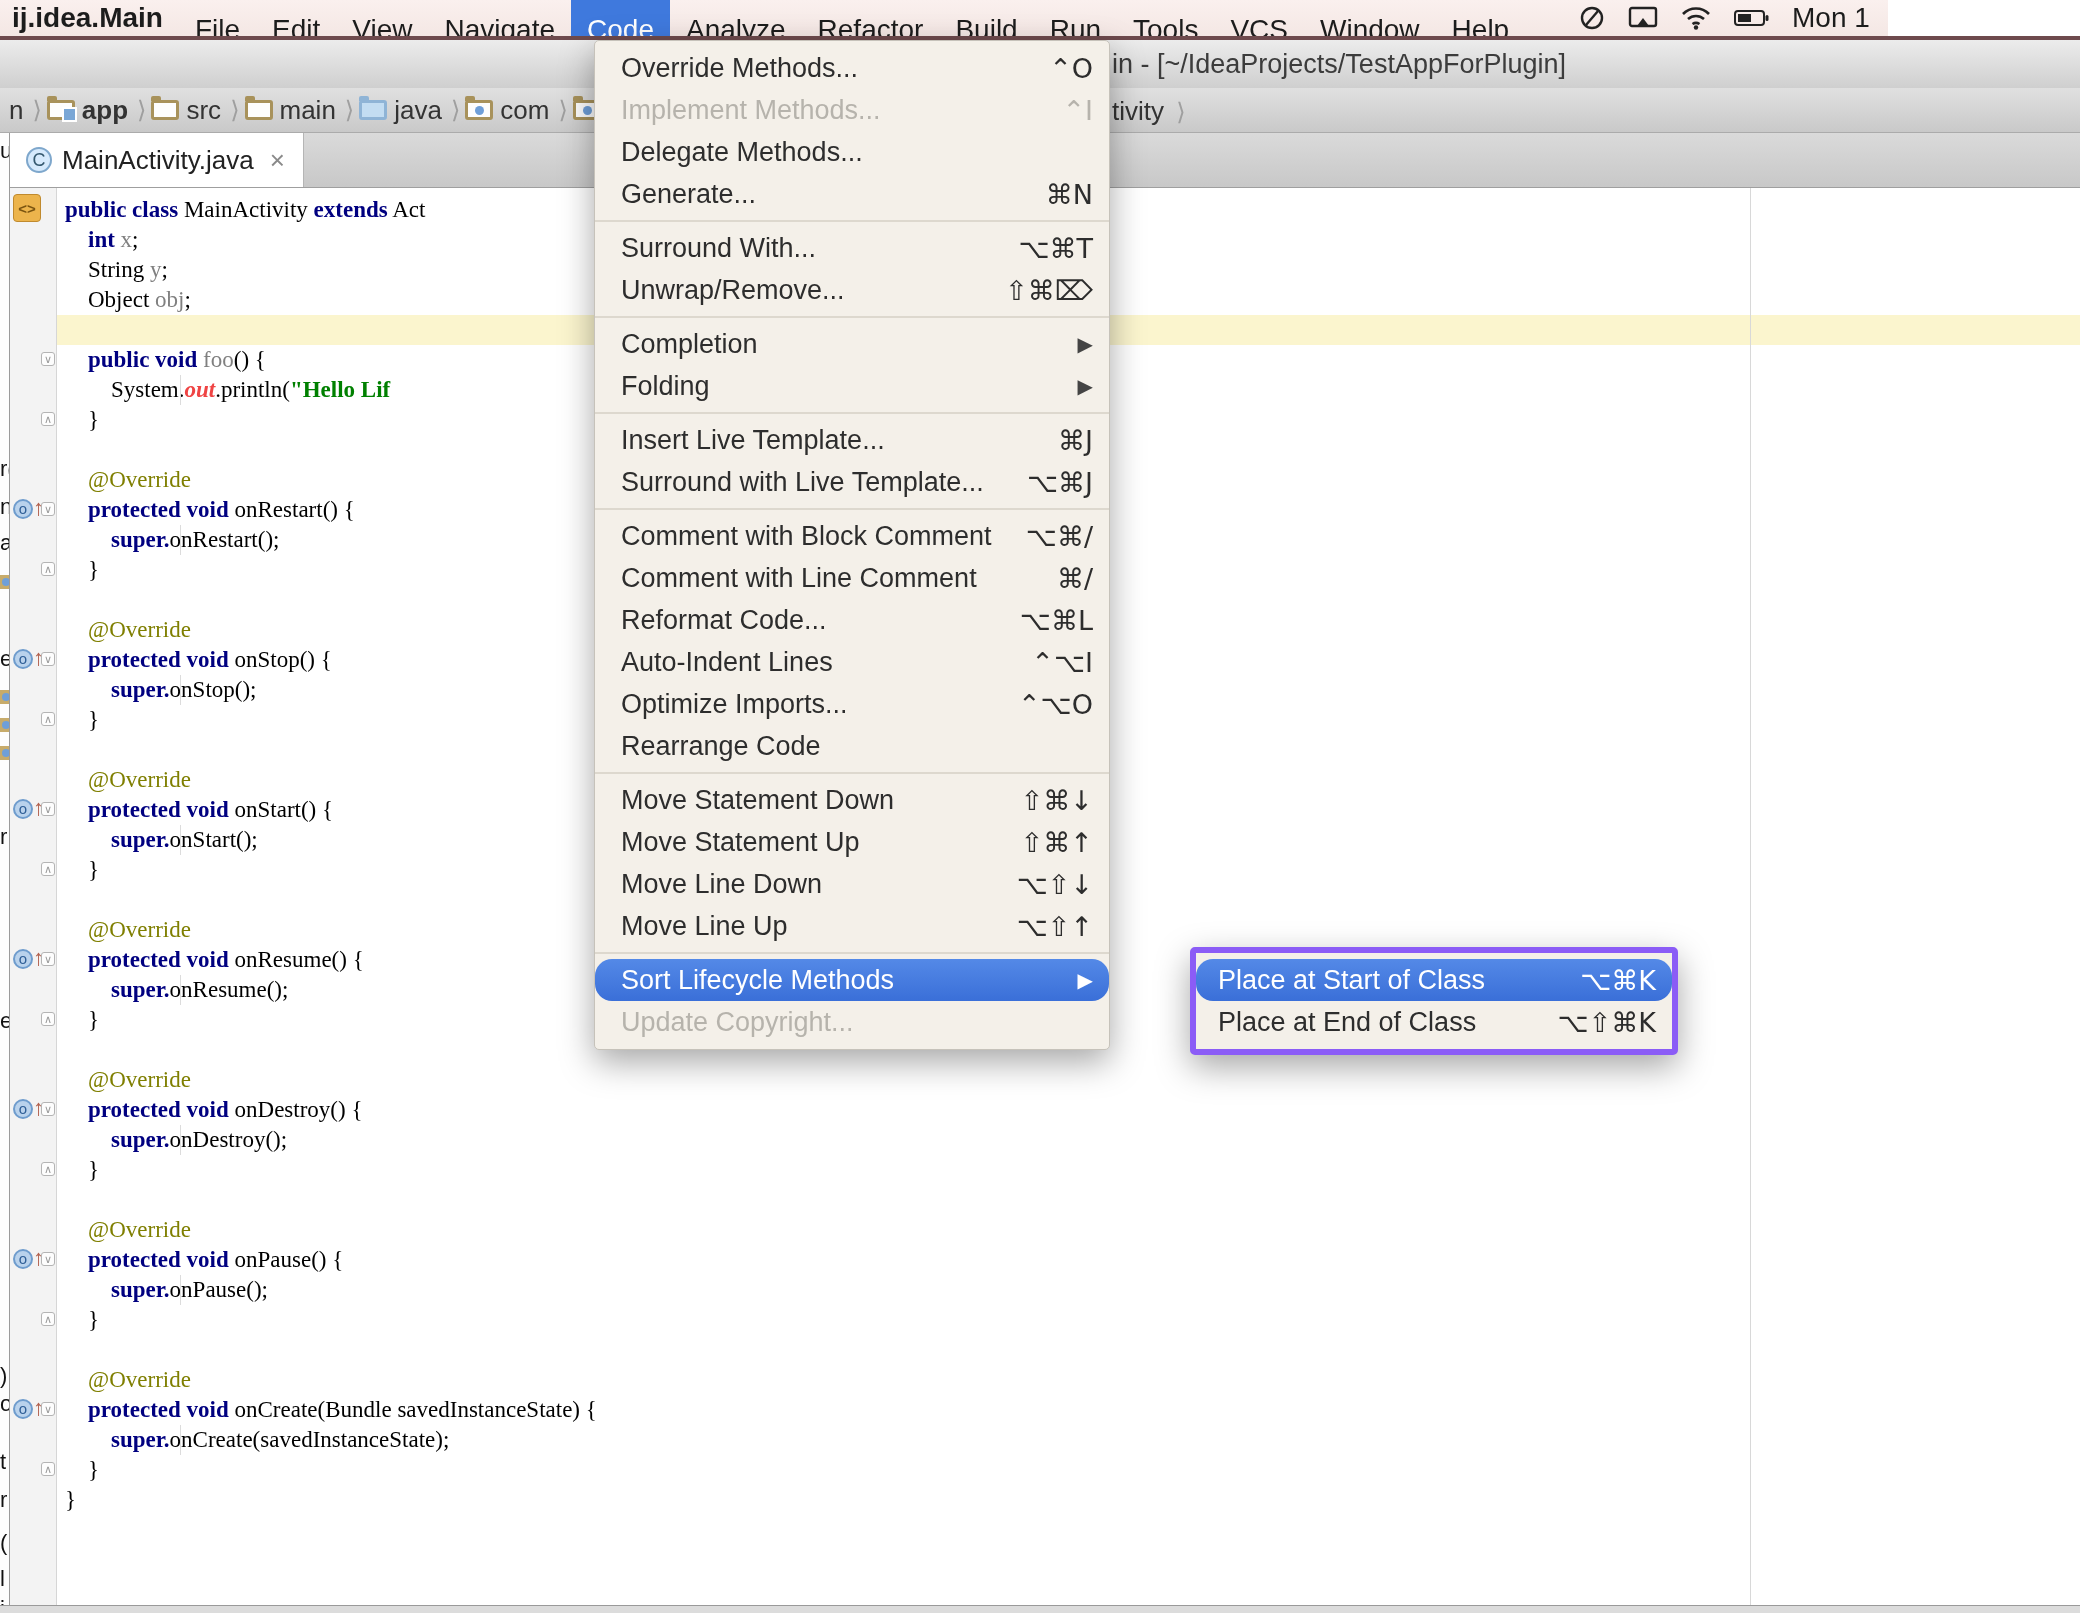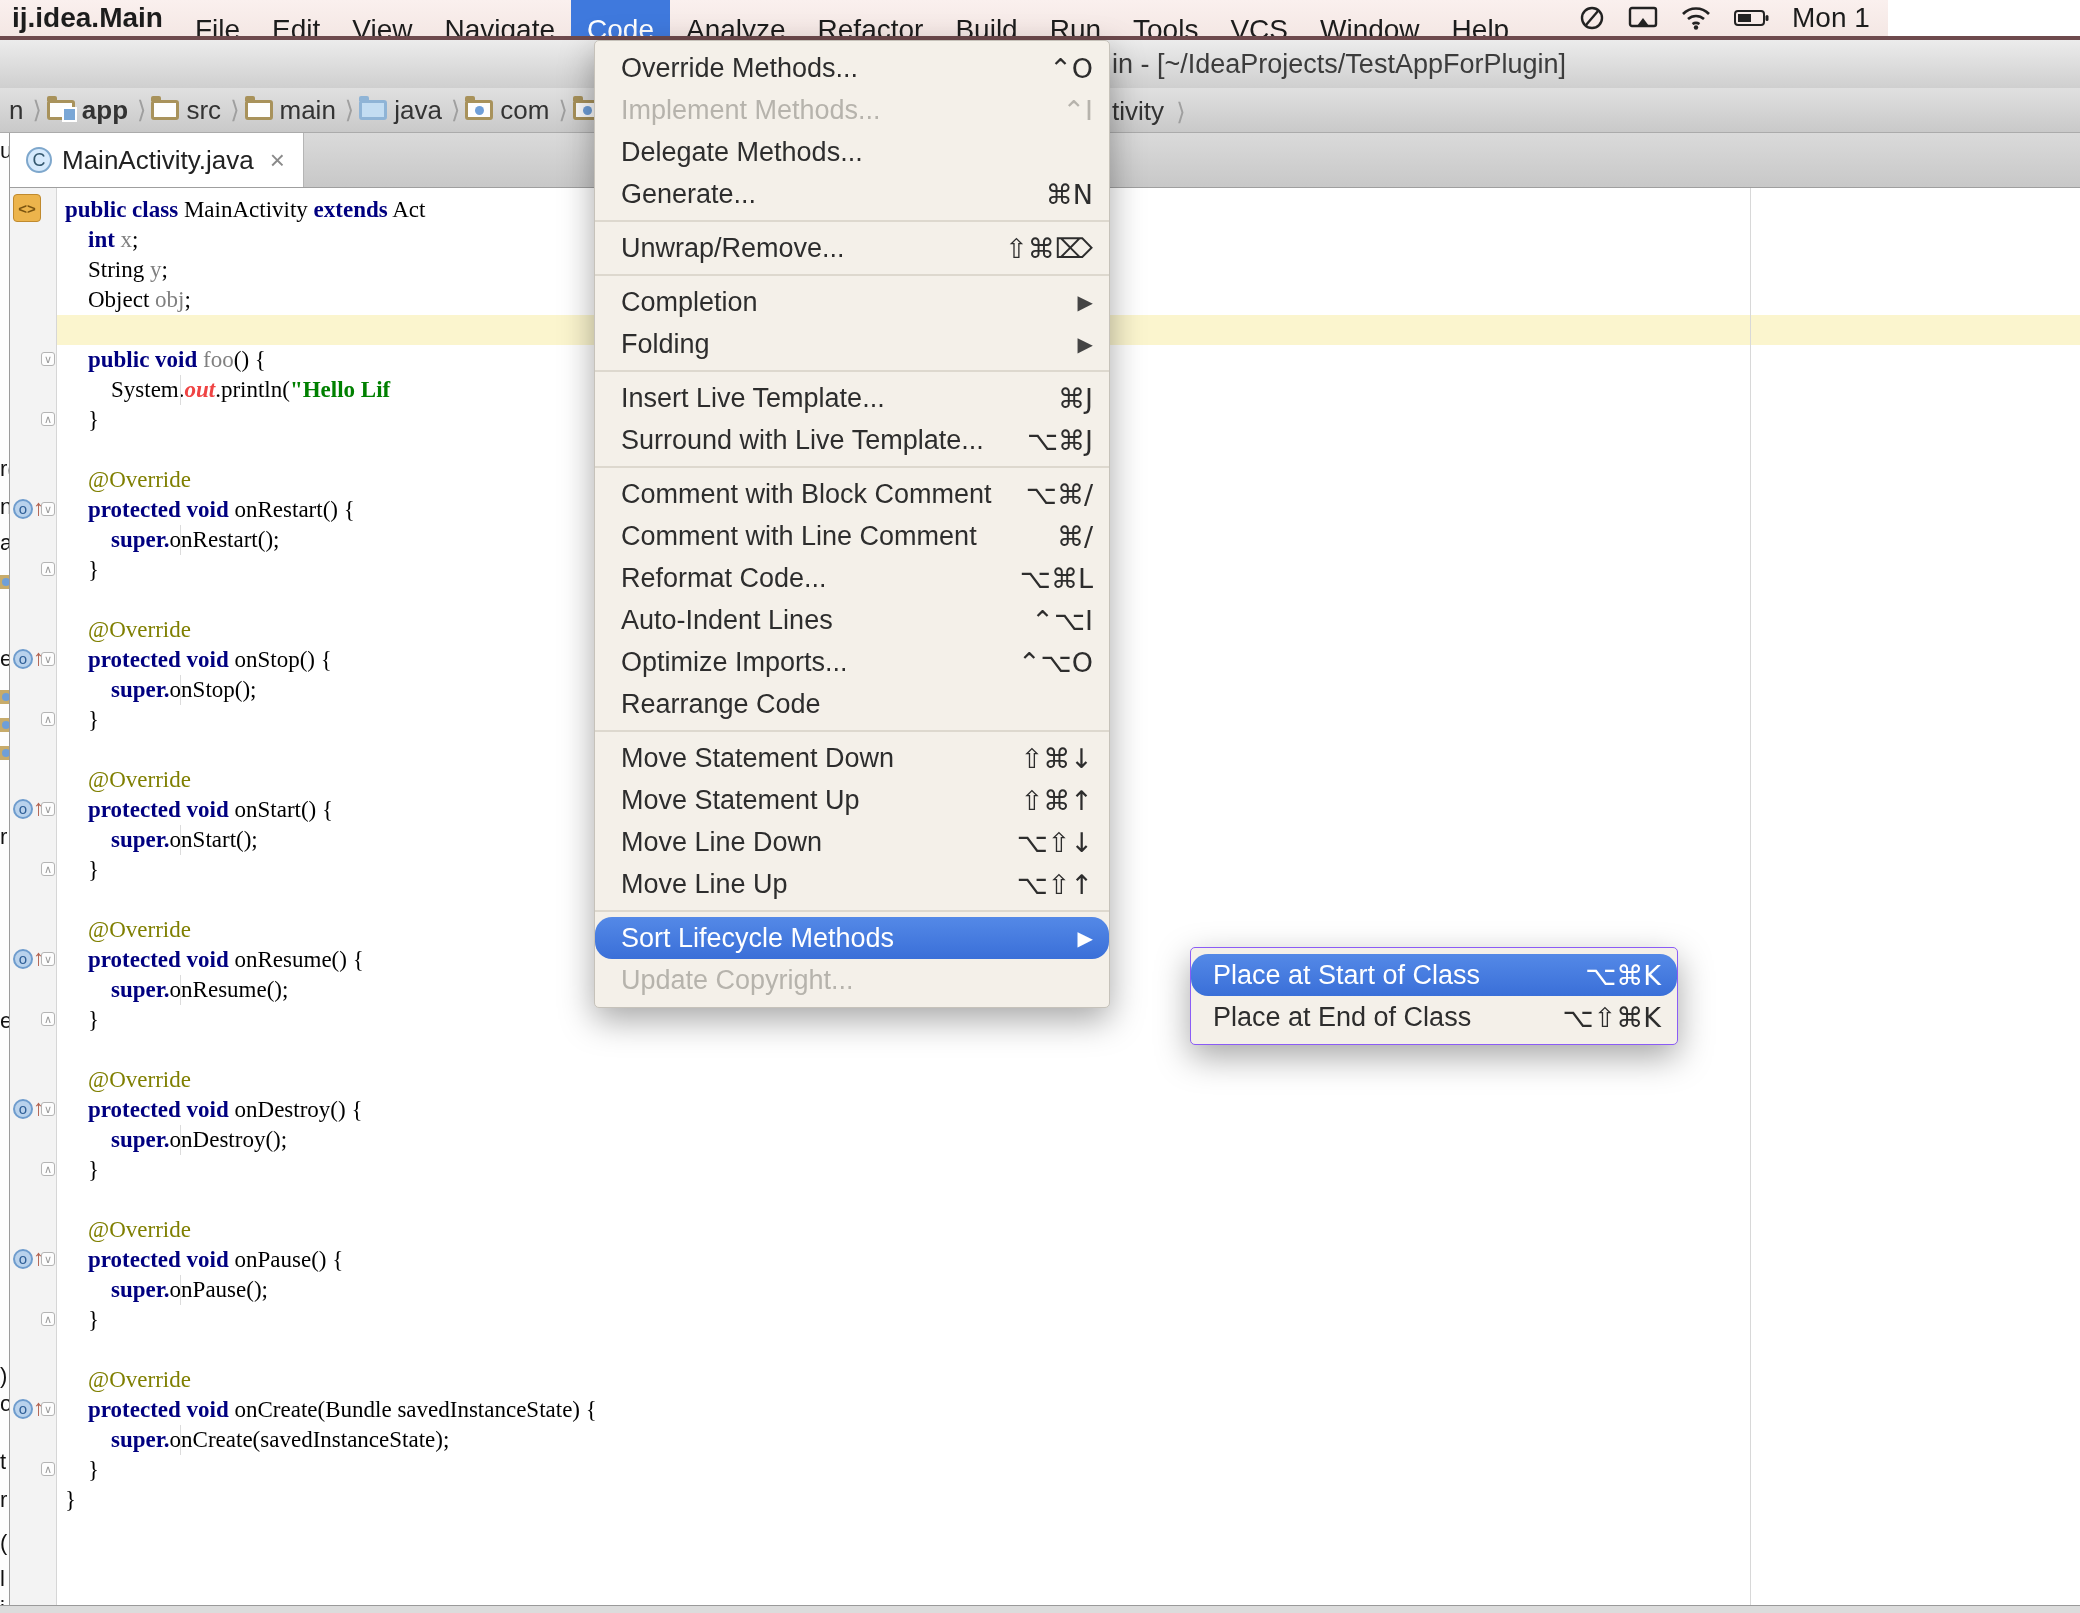--- a/index.html
+++ b/index.html
@@ -93,21 +93,21 @@
   .menu-item{height:42px;display:flex;align-items:center;padding:0 16px 0 26px;}
   .menu-item .lbl{flex:1;white-space:nowrap;}
   .menu-item .sc{font-family:"DejaVu Sans",sans-serif;color:#2d2d2d;white-space:nowrap;}
   .menu-item .arrow{font-size:20px;color:#444;}
   .menu-item.disabled,.menu-item.disabled .sc{color:#b6b3ac;}
   .menu-item.hl{background:linear-gradient(#5489e7,#3a6fd8);color:#fff;border-radius:17px;}
   .menu-item.hl .sc,.menu-item.hl .arrow{color:#fff;}
   .menu-sep{height:2px;background:#ddd8ce;margin:5px 0;}
 
   
-  .submenu{left:1190px;top:947px;width:488px;background:#f4f0e9;border:1px solid #8b5cf6;border-radius:5px;
+  .submenu{left:1190px;top:947px;width:488px;background:#f4f0e9;border:6px solid #8b5cf6;border-radius:5px;
         box-shadow:0 12px 34px rgba(0,0,0,.35);padding:6px 0;box-sizing:border-box;z-index:60;font-size:27px;color:#2d2d2d;}
   .submenu .menu-item{padding:0 16px 0 22px;}
 </style>
 </head>
 <body>
 
 <div class="abs menubar">
   <span class="mb-app">ij.idea.Main</span>
   <div id="mb-items" style="display:flex;height:36px;">
       <span class="mb-item">File</span>
@@ -305,20 +305,24 @@
     <div class="menu-item">
       <span class="lbl">Delegate Methods...</span>
       <span class="sc"></span>
     </div>
     <div class="menu-item">
       <span class="lbl">Generate...</span>
       <span class="sc">⌘N</span>
     </div>
     <div class="menu-sep"></div>
     <div class="menu-item">
+      <span class="lbl">Surround With...</span>
+      <span class="sc">⌥⌘T</span>
+    </div>
+    <div class="menu-item">
       <span class="lbl">Unwrap/Remove...</span>
       <span class="sc">⇧⌘⌦</span>
     </div>
     <div class="menu-sep"></div>
     <div class="menu-item">
       <span class="lbl">Completion</span>
       <span class="arrow">▶</span>
     </div>
     <div class="menu-item">
       <span class="lbl">Folding</span>

